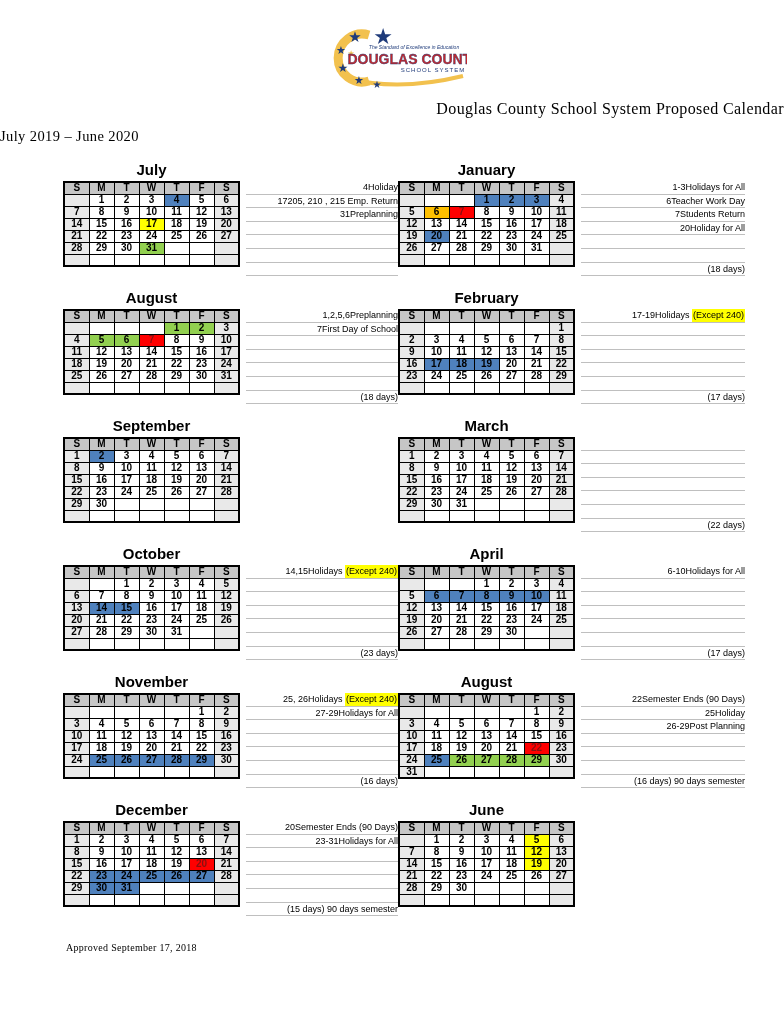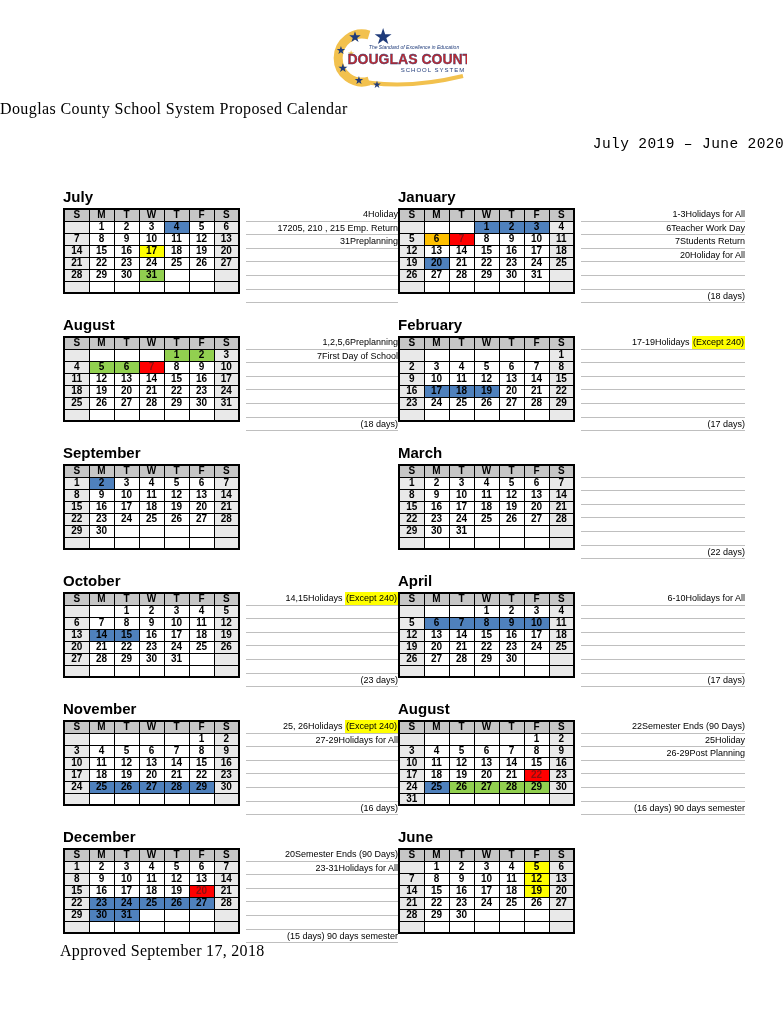--- a/index.html
+++ b/index.html
@@ -4,34 +4,34 @@
 <style>
   * { box-sizing: border-box; }
   html,body { margin:0; padding:0; background:#ffffff; }
   .page {
     width:784px; height:1024px; position:relative; overflow:hidden;
     font-family:"Liberation Sans", sans-serif; color:#000; background:#fff;
   }
   
   .logo-wrap { padding-top:26px; display:flex; justify-content:center; }
   .doc-title {
-    margin-top:8px; text-align:left;
+    margin-top:8px; text-align:right;
     font-family:"Liberation Serif", serif; font-size:16px; letter-spacing:.4px;
   }
   .doc-subtitle {
-    margin-top:18px; text-align:right;
-    font-family:Liberation Mono, monospace; font-size:14.5px; letter-spacing:.4px;
+    margin-top:10px; text-align:left;
+    font-family:Liberation Serif, serif; font-size:14.5px; letter-spacing:.4px;
   }
   
   .months {
     margin-left:63px; margin-top:16px;
     display:grid; grid-template-columns:335px 347px; grid-auto-rows:128px;
   }
   .month-title {
-    width:177px; text-align:left; font-weight:bold; font-size:15px; margin-bottom:3px;margin-top:20px;
+    width:177px; text-align:center; font-weight:bold; font-size:15px; margin-bottom:3px;
   }
   .month-body { display:flex; align-items:flex-start; }
   table.cal { border-collapse:collapse; border:2px solid #000; table-layout:fixed; width:177px; }
   .cal th, .cal td {
     border:1px solid #000; width:25px; height:12px; padding:0;
     text-align:center; vertical-align:middle; font-weight:bold; font-size:10px; line-height:1;
   }
   .cal th { background:#c6c6c6; }
   .cal td.wknd { background:#e9e9e9; }
   .cal td.c-B { background:#4F81BD; }
@@ -43,22 +43,22 @@
   .notes { flex:1; margin-left:6px;text-align:right; }
   .note-line {
     height:13.6px; border-bottom:1px solid #bfbfbf;
     font-size:9px; line-height:11px; padding-top:1px;
     white-space:nowrap; overflow:hidden;
   }
   .note-line .ref { display:inline-block; min-width:30px; }
   .hl { background:#FFFF00; border-radius:2px; padding:8px 1px; }
   
   .footer {
-    position:absolute; left:60px; top:942px;
-    font-family:"Liberation Serif", serif; font-size:16px; letter-spacing:.3px;
+    position:absolute; left:66px; top:942px;
+    font-family:"Liberation Serif", serif; font-size:10px; letter-spacing:.3px;
   }
 </style>
 </head>
 <body>
 
 <div class="page">
 
   <div class="logo-wrap">
     <svg width="150" height="66" viewBox="0 0 150 66">
 

